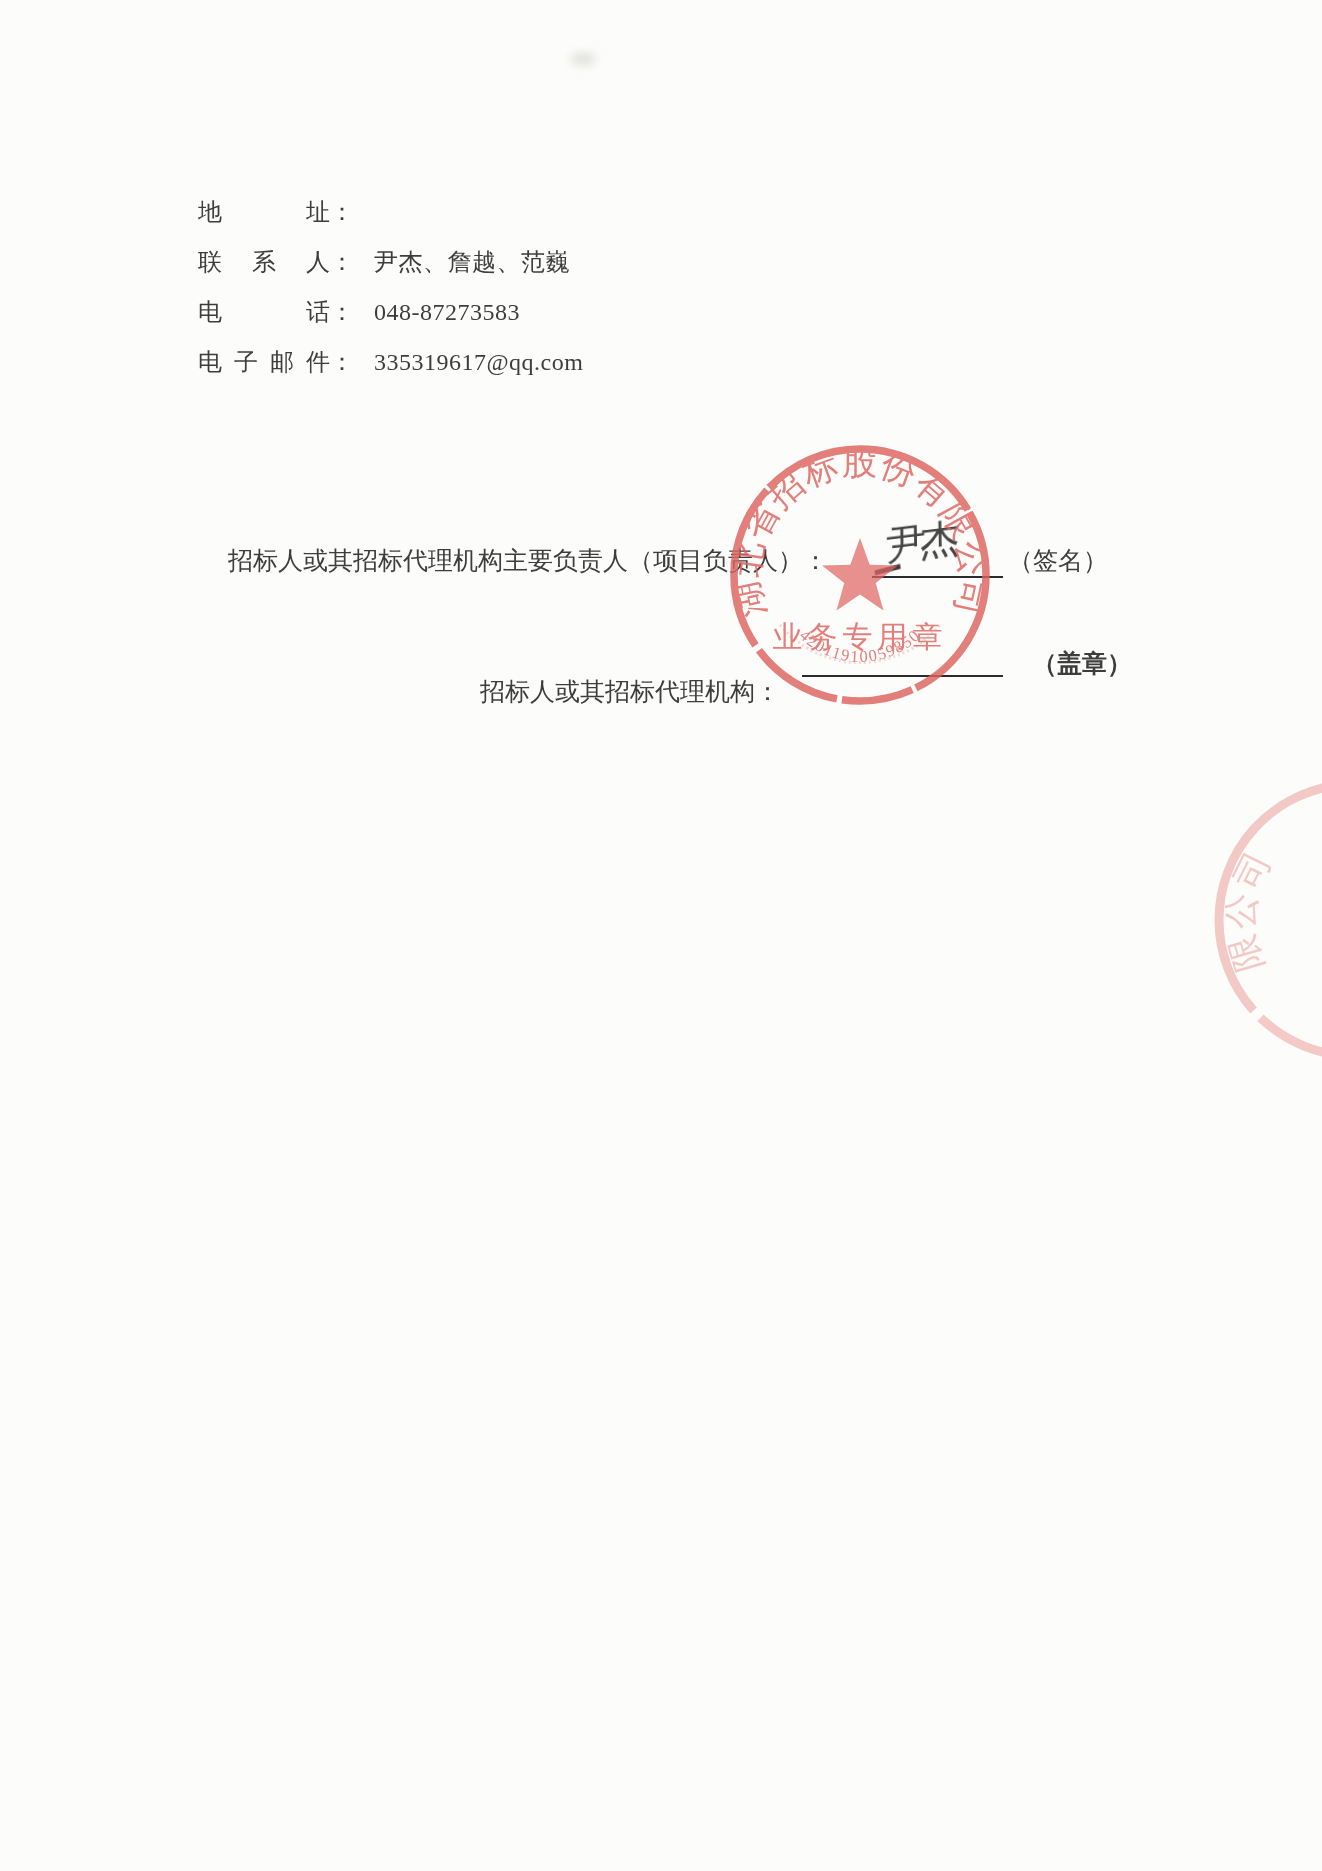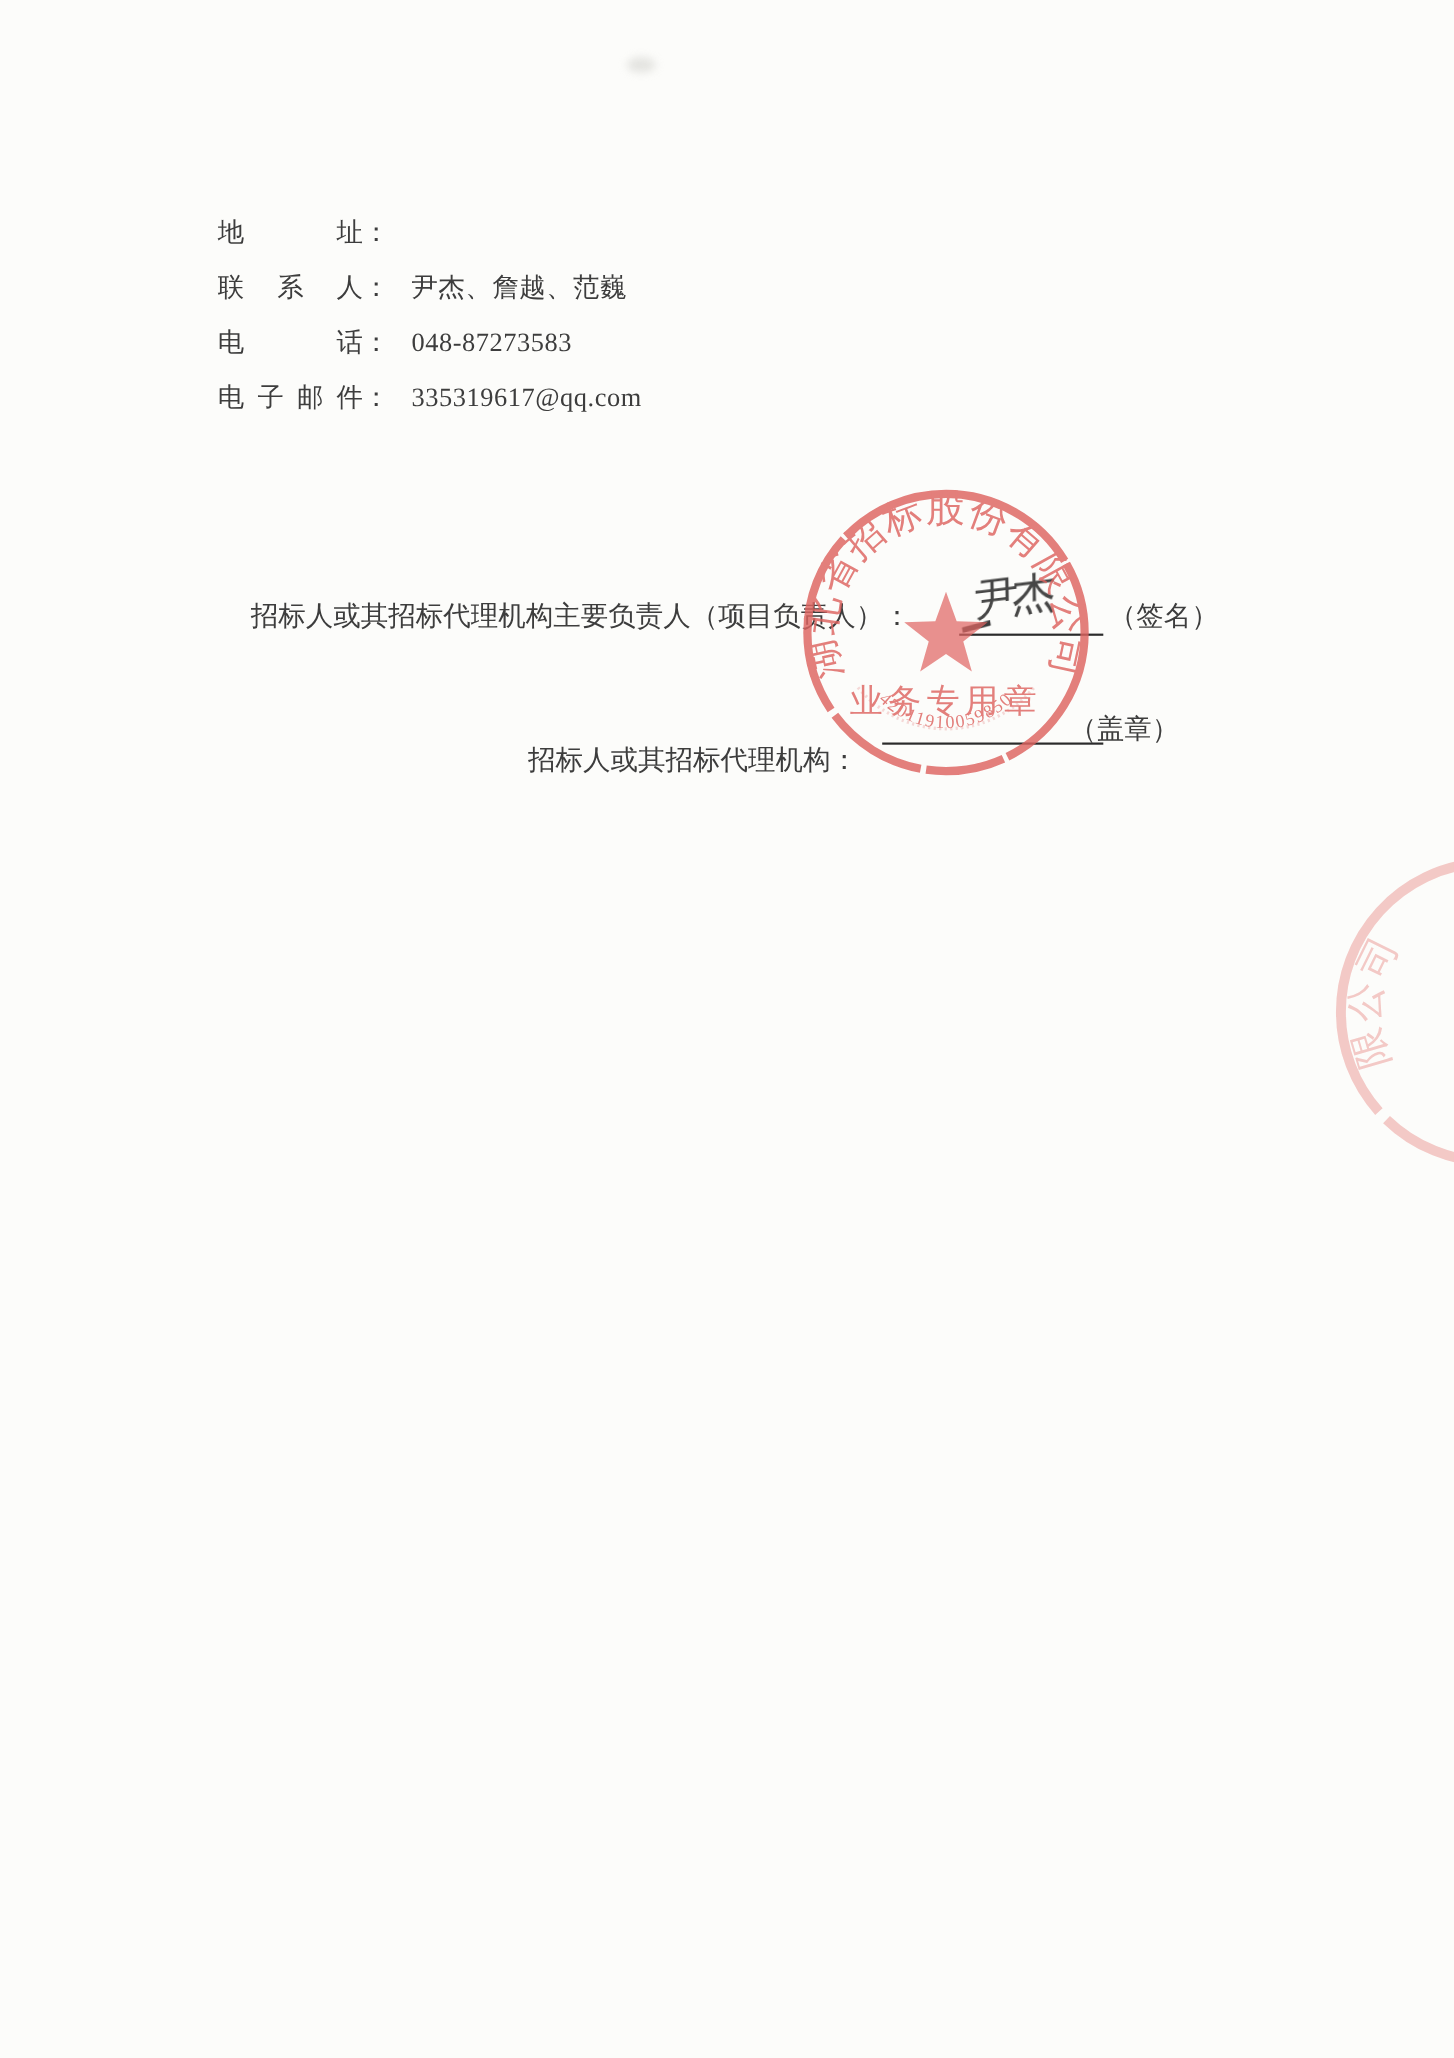--- a/index.html
+++ b/index.html
@@ -88,21 +88,21 @@
   </div>
 
   <div class="abs sig-text" style="left:228px;top:546px;">招标人或其招标代理机构主要负责人（项目负责人）：</div>
   <div class="uline" style="left:872px;top:576px;width:131px;"></div>
   <div class="abs sig-text" style="left:1008px;top:546px;">（签名）</div>
 
   <div class="handwriting">尹杰</div>
 
   <div class="abs sig-text" style="left:480px;top:649px;margin-top:28px;">招标人或其招标代理机构：</div>
   <div class="uline" style="left:802px;top:675px;width:201px;"></div>
-  <div class="abs sig-text" style="left:972px;top:649px;">（盖章）</div>
+  <div class="abs sig-text" style="left:1032px;top:649px;font-weight:bold;">（盖章）</div>
 
   <svg class="stamp1" width="270" height="270" viewBox="0 0 270 270">
     <g fill="none" opacity="0.82">
       <circle cx="135" cy="135" r="126" stroke="#dd6360" stroke-width="7.5" stroke-dasharray="140 4 72 5 94 6 168 4 230 3 120"></circle>
       <path id="arcTop" d="M 43.5 177.7 A 101 101 0 1 1 226.5 177.7"></path>
       <text font-size="35" fill="#dd6360" letter-spacing="1" font-family="&quot;Liberation Serif&quot;,&quot;DejaVu Serif&quot;,serif">
         <textPath href="#arcTop" startOffset="50%" text-anchor="middle">湖北省招标股份有限公司</textPath>
       </text>
       <polygon fill="#e06663" fill-opacity="0.88" points="135,98 144.7,124.7 173,125.6 150.7,143.1 158.5,170.4 135,154.5 111.5,170.4 119.3,143.1 97,125.6 125.3,124.7"></polygon>
       <text x="135" y="207" font-size="30" fill="#dd6360" letter-spacing="5" text-anchor="middle" font-family="&quot;Liberation Serif&quot;,&quot;DejaVu Serif&quot;,serif">业务专用章</text>

